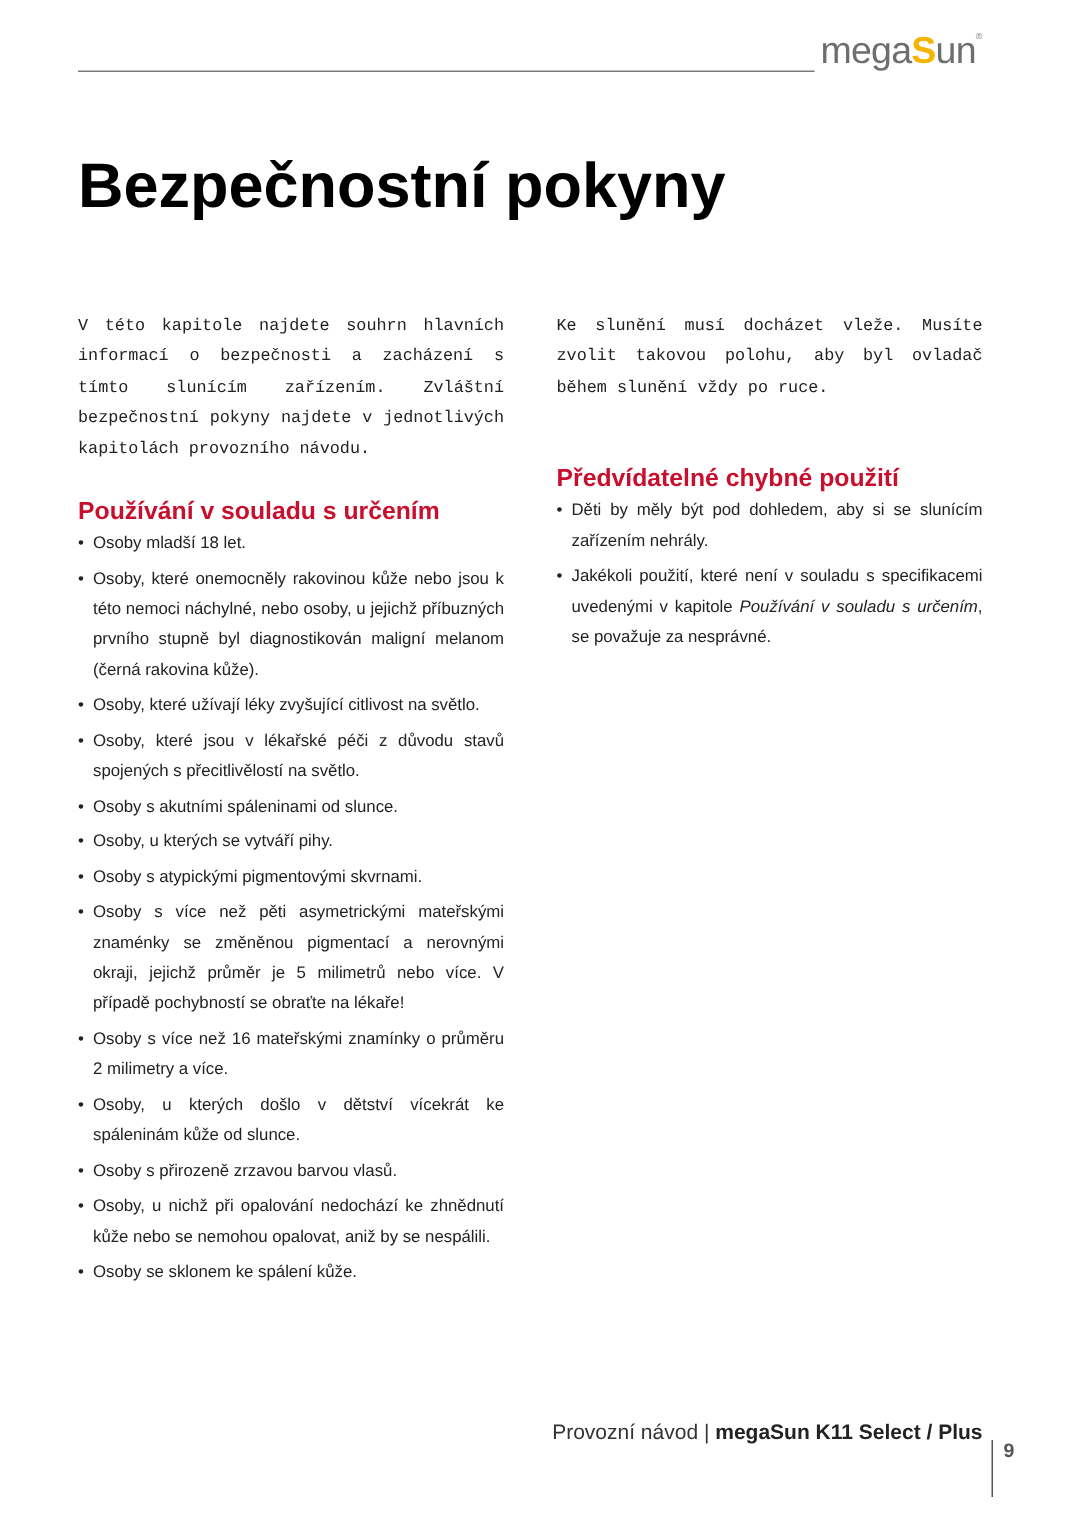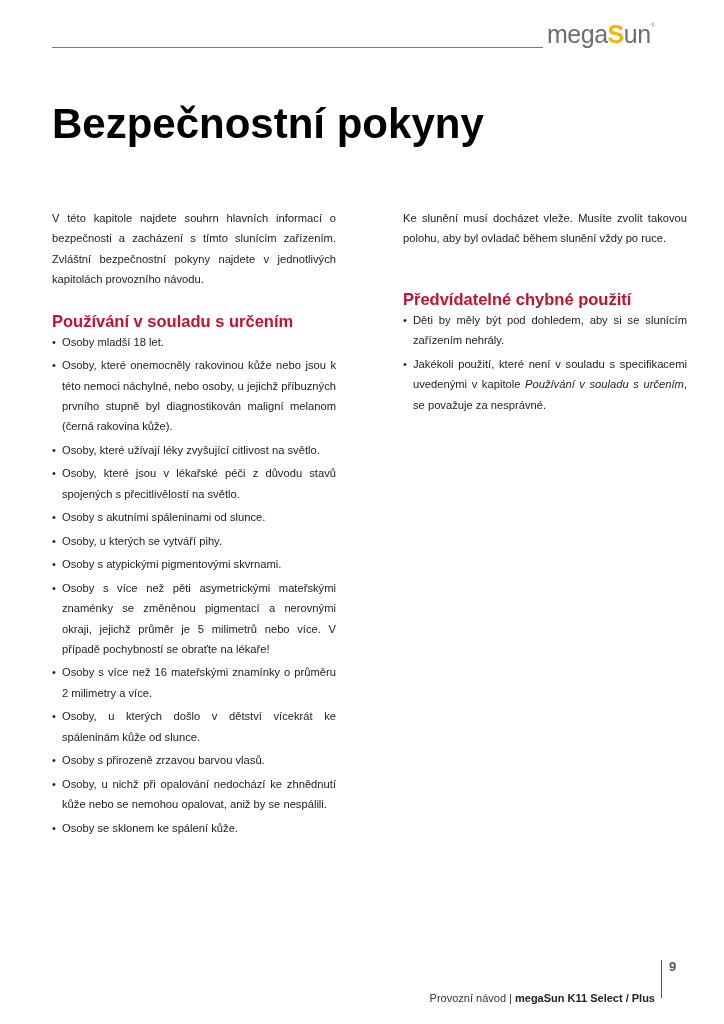--- a/index.html
+++ b/index.html
@@ -8,32 +8,32 @@
   .header-rule { position: absolute; left: 52px; top: 47px; width: 491px; height: 0;
                  border-top: 1px solid #7a7a7a; }
   .logo { position: absolute; left: 547px; top: 20px; font-size: 25px; letter-spacing: -0.5px;
           color: #6d6e70; font-weight: normal; }
   .logo .s { color: #f5b400; font-weight: bold; }
   .logo .reg { font-size: 6px; vertical-align: top; position: relative; top: 2px; color: #888; }
   .page-title { position: absolute; left: 52px; top: 100px; margin: 0; font-size: 42px;
                 font-weight: bold; color: #000000; letter-spacing: 0px; }
   .col { position: absolute; top: 208px; font-size: 11.2px; line-height: 20.4px; color: #222; }
   .col-left { left: 52px; width: 284px; }
-  .col-right { left: 371px; width: 284px; margin-left: 32px; }
-  p { margin: 0; text-align: justify; }
+  .col-right { left: 371px; width: 284px; }
+  p { margin: 0; text-align: justify; font-family: Liberation Mono, monospace; }
   .gap { height: 20px; }
   h2 { margin: 0; font-size: 16.5px; color: #c8102e; font-weight: bold; line-height: 22px; }
   .col-left h2 { margin-top: 20px; }
   .col-right h2 { margin-top: 19px; }
   ul { list-style: none; margin: 0; padding: 0; }
   li { position: relative; padding-left: 10px; text-align: justify; margin-bottom: 3.1px; }
   li::before { content: "•"; position: absolute; left: 0; top: 0; }
   li:first-child { margin-top: 0; }
   em { font-style: italic; }
-  .footer-text { position: absolute; right: 69px; top: 992px; font-size: 11px; color: #333; }
+  .footer-text { position: absolute; right: 69px; top: 946px; font-size: 14px; color: #333; }
   .footer-text b { font-weight: bold; color: #222; }
   .footer-rule { position: absolute; left: 661px; top: 960px; width: 0; height: 38px;
                  border-left: 1px solid #555; }
   .page-num { position: absolute; left: 669px; top: 959px; font-size: 13px; font-weight: bold; color: #555; }
 </style>
 </head>
 <body>
 
 <div class="header-rule"></div>
 <div class="logo"><span>mega</span><span class="s">S</span><span>un</span><span class="reg">®</span></div>

